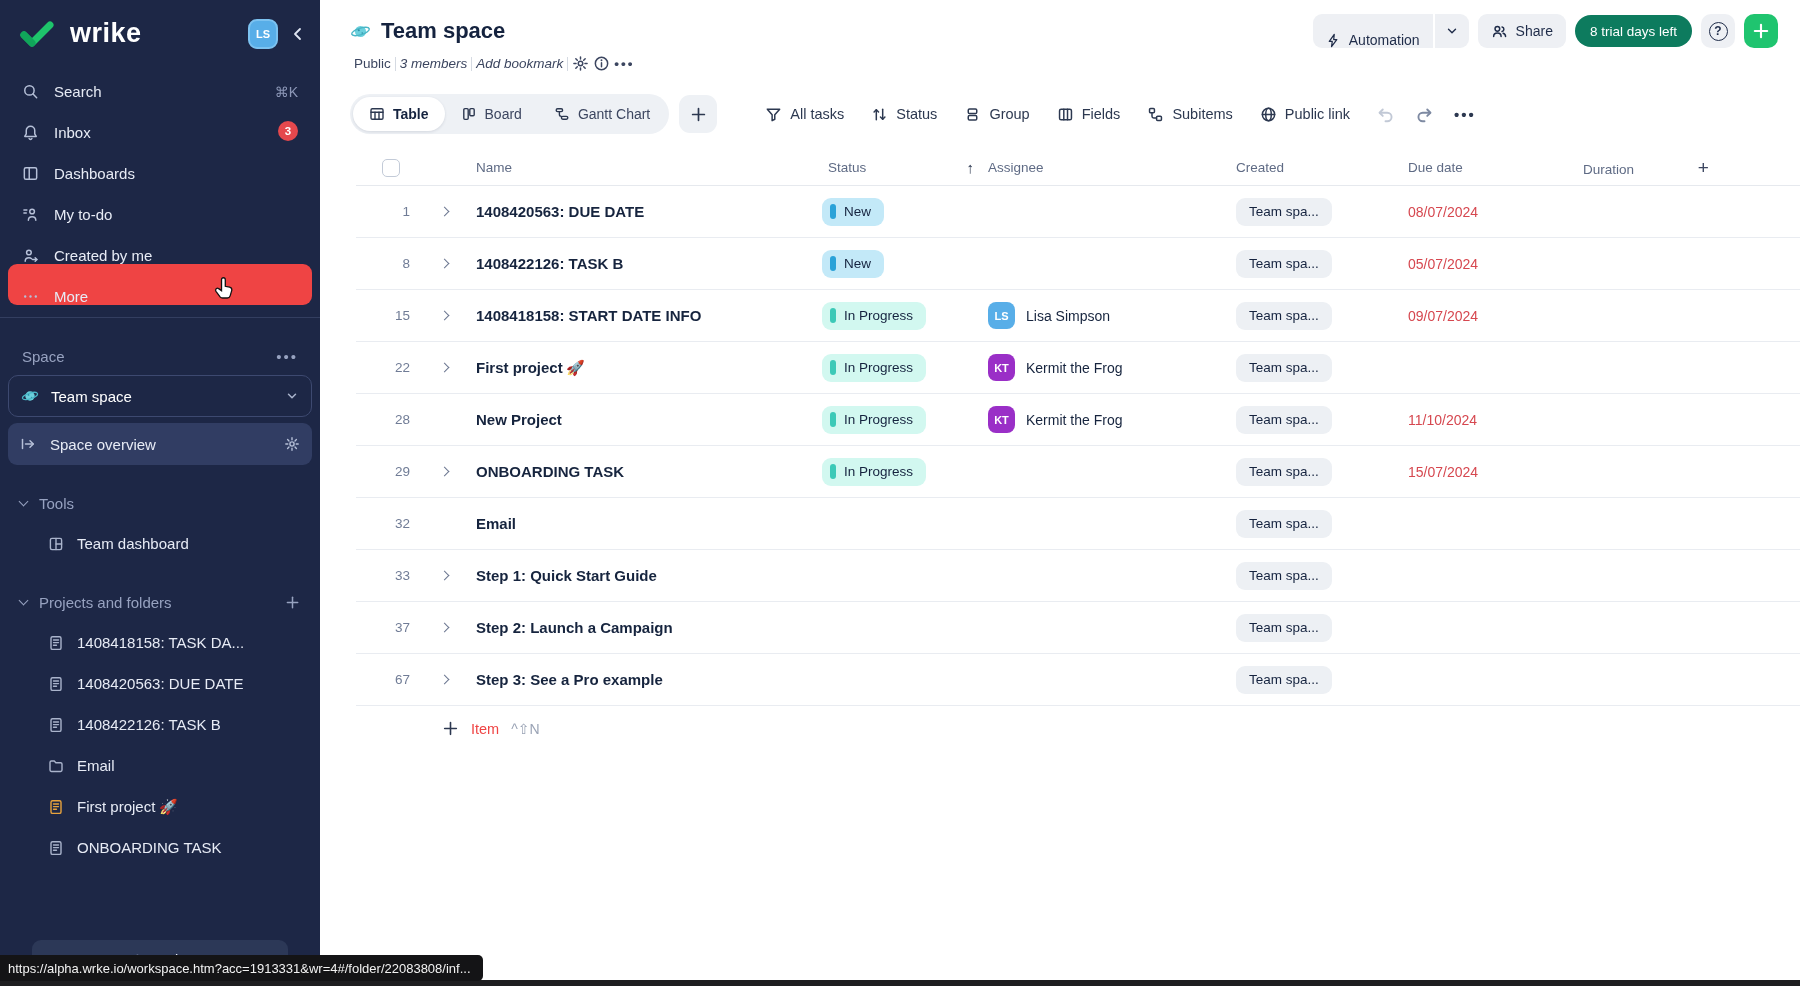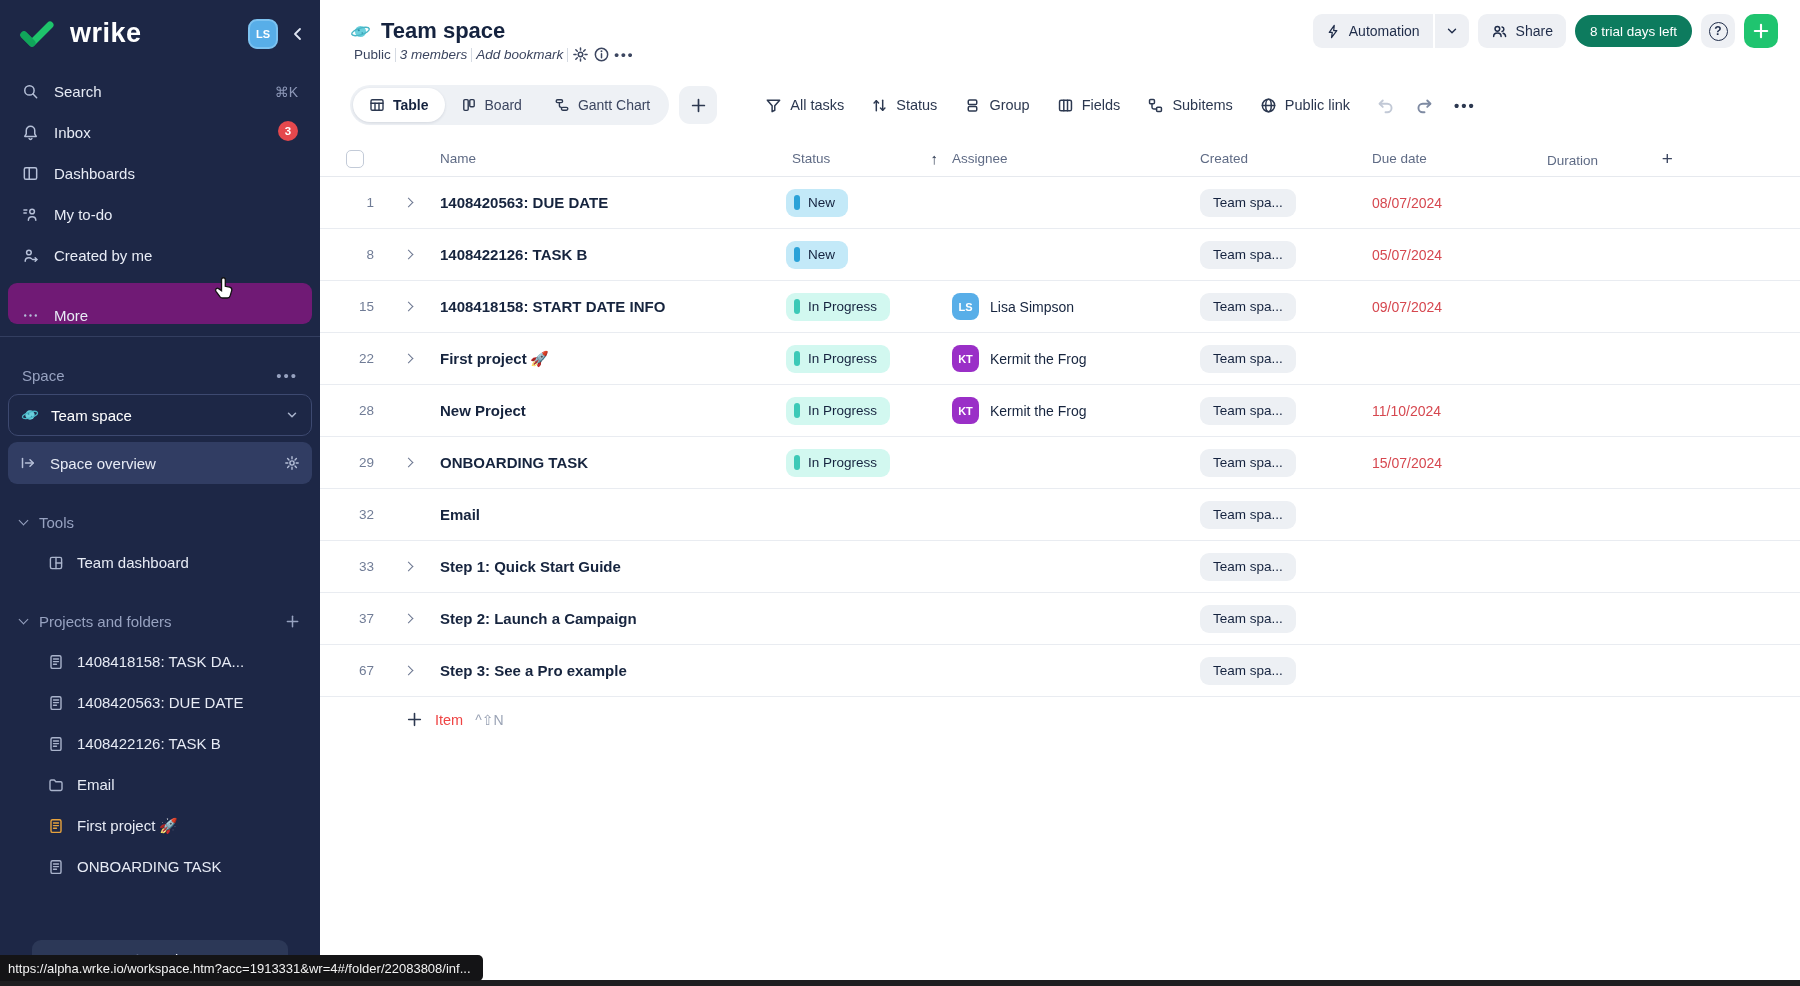--- a/index.html
+++ b/index.html
@@ -8,21 +8,21 @@
 
   
   .sidebar { position:absolute; left:0; top:0; width:320px; height:986px; background:#1d2746; color:#e7ebf5; overflow:hidden; }
   .side-top { display:flex; align-items:center; padding:18px 14px 10px 20px; }
   .logo { display:flex; align-items:center; gap:16px; }
   .logo-text { font-size:27px; font-weight:700; color:#fff; letter-spacing:.5px; }
   .side-top .sp { flex:1; }
   .side-avatar { width:30px; height:30px; border-radius:9px; background:#58aee8; border:2px solid #7cc2f0; color:#fff; font-size:11px; font-weight:700; display:flex; align-items:center; justify-content:center; }
   .collapse { margin-left:12px; color:#dfe5f2; display:flex; }
   .snav { position:relative; display:flex; align-items:flex-end; gap:15px; height:41px; margin:0 8px; padding:0 14px; border-radius:9px; font-size:15px; cursor:pointer; }
-  .snav.active { background:#701a75;margin-top:19px; }
+  .snav.active { background:#ef4444; }
   .snav svg { color:#b6c0d8; flex:none; }
   .snav .hint { margin-left:auto; color:#8d98b8; font-size:14px; }
   .badge { margin-left:auto; min-width:20px; height:20px; border-radius:10px; background:#e5484d; color:#fff; font-size:11.5px; font-weight:700; display:flex; align-items:center; justify-content:center; padding:0 5px; }
   .side-divider { height:1px; background:#333e60; margin:12px 0 0 0; }
   .space-label-row { display:flex; align-items:center; margin:30px 22px 10px 22px; color:#97a2c0; font-size:15px; }
   .space-label-row .dots3 { margin-left:auto; color:#97a2c0; letter-spacing:2px; font-size:15px; }
   .team-space-row { display:flex; align-items:center; gap:12px; margin:4px 8px; padding:0 12px; height:42px; border:1px solid #3d4970; border-radius:10px; font-size:15px; color:#fff; cursor:pointer; }
   .team-space-row .chev-down { margin-left:auto; color:#aab4cc; display:flex; }
   .overview-row { display:flex; align-items:center; gap:14px; margin:6px 8px; padding:0 12px; height:42px; border-radius:9px; background:#313d63; font-size:15px; cursor:pointer; }
   .overview-row svg { color:#b6c0d8; }
@@ -39,30 +39,30 @@
 
   
   .bottom-strip { position:absolute; left:0; bottom:0; width:1800px; height:6px; background:#1e1e20; z-index:40; }
   .url-tip { position:absolute; left:0; bottom:5px; height:26px; background:#141416; color:#f2f2f2; font-size:13px; display:flex; align-items:center; padding:0 12px 0 8px; border-radius:0 5px 5px 0; z-index:50; max-width:600px; white-space:nowrap; }
 
   
   .main { position:absolute; left:320px; top:0; width:1480px; height:980px; background:#fff; }
   .hdr { position:relative; padding:18px 24px 0 30px; }
   .title-row { display:flex; align-items:center; gap:10px; }
   .page-title { font-size:22px; font-weight:700; color:#15233f; }
-  .meta-row { display:flex; align-items:center; gap:4px; margin:2px 0 0 4px; font-size:13.5px; color:#3c4660; }
+  .meta-row { display:flex; align-items:center; gap:4px; margin:11px 0 0 4px; font-size:13.5px; color:#3c4660; }
   .meta-row .mlink { cursor:pointer;font-style:italic; }
   .meta-sep { width:1px; height:14px; background:#d5dae2; }
   .meta-ic { display:flex; color:#3c4660; cursor:pointer; }
   .dots-h { letter-spacing:2px; font-weight:700; color:#3c4660; cursor:pointer; }
 
   .hdr-actions { position:absolute; right:22px; top:14px; display:flex; align-items:center; gap:9px; }
   .btn-light { display:flex; align-items:center; gap:8px; height:34px; background:#eef0f4; border-radius:9px; padding:0 13px; font-size:14px; color:#1f2c49; cursor:pointer; }
   .btn-light svg { color:#1f2c49; }
-  .split-left { border-radius:9px 0 0 9px; }
+  .split-left { border-radius:9px 0 0 9px;align-items:flex-end; }
   .split-right { border-radius:0 9px 9px 0; padding:0 10px; margin-left:2px; }
   .trial-btn { height:32px; border-radius:16px; background:#0d7b5e; color:#fff; font-size:13.5px; display:flex; align-items:center; padding:0 15px; cursor:pointer; }
   .sq-btn { width:34px; height:34px; border-radius:10px; display:flex; align-items:center; justify-content:center; cursor:pointer; }
   .help-btn { background:#eef0f4; }
   .help-circ { width:19px; height:19px; border:1.6px solid #1f2c49; border-radius:50%; color:#1f2c49; font-size:12px; font-weight:700; display:flex; align-items:center; justify-content:center; }
   .plus-btn { background:#1fc46f; color:#fff; }
 
   
   .controls { display:flex; align-items:center; margin:22px 24px 0 30px; }
   .seg { display:flex; align-items:center; background:#eef1f5; border-radius:20px; padding:3px; height:40px; }
@@ -72,21 +72,21 @@
   .view-plus { width:38px; height:38px; border-radius:11px; background:#eef1f5; display:flex; align-items:center; justify-content:center; margin-left:10px; color:#2c3850; cursor:pointer; }
   .tools-row { display:flex; align-items:center; gap:27px; margin-left:48px; }
   .tool-it { display:flex; align-items:center; gap:8px; font-size:14.5px; color:#2c3850; cursor:pointer; white-space:nowrap; }
   .tool-it svg { color:#2c3850; }
   .hist { display:flex; align-items:center; gap:20px; margin-left:26px; }
   .hist .undo { color:#c2c9d6; display:flex; cursor:pointer; }
   .hist .redo { color:#7e8aa2; display:flex; cursor:pointer; }
   .hist .more-h { color:#2c3850; letter-spacing:2px; font-weight:700; font-size:15px; cursor:pointer; }
 
   
-  .table { margin-top:16px; }
+  .table { margin-top:16px;padding-left:36px; }
   .grid-row { display:grid; grid-template-columns:70px 36px 360px 166px 248px 172px 175px 1fr; align-items:center; }
   .thead { height:36px; border-bottom:1px solid #e6e9ee; color:#5f6b85; font-size:13.5px; }
   .thead .cbx-wrap { display:flex; justify-content:center; }
   .cbx { width:18px; height:18px; border:1.6px solid #c3cbd8; border-radius:5px; background:#fff; cursor:pointer; }
   .th-name { padding-left:14px; }
   .th-status { padding-left:6px; display:flex; align-items:center; }
   .sort-arrow { margin-left:auto; margin-right:14px; color:#2c3850; font-size:15px; font-weight:600; cursor:pointer; }
   .th-plus { margin-left:60px; color:#3c4660; font-size:19px; cursor:pointer; display:inline-block; }
   .trow { height:52px; border-bottom:1px solid #e9ecf1; }
   .rnum { text-align:right; padding-right:16px; color:#707c96; font-size:13.5px; }

